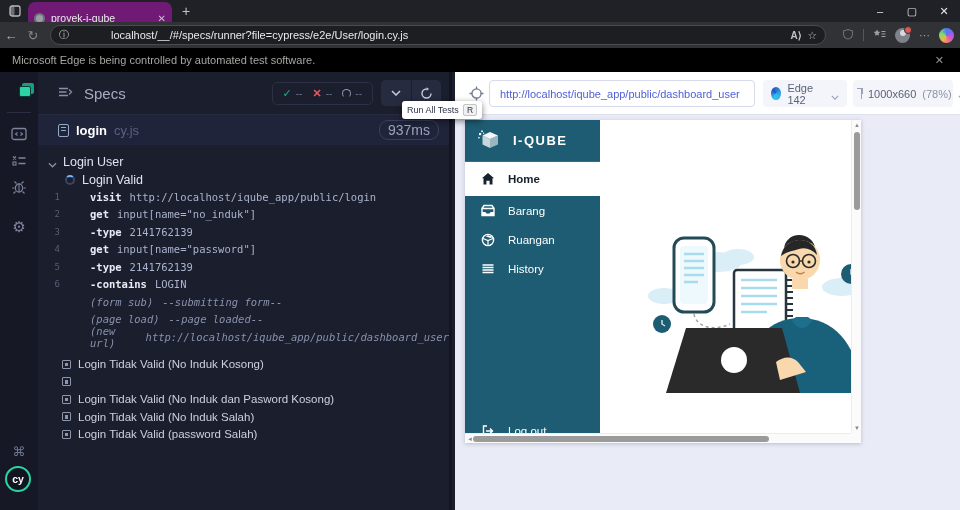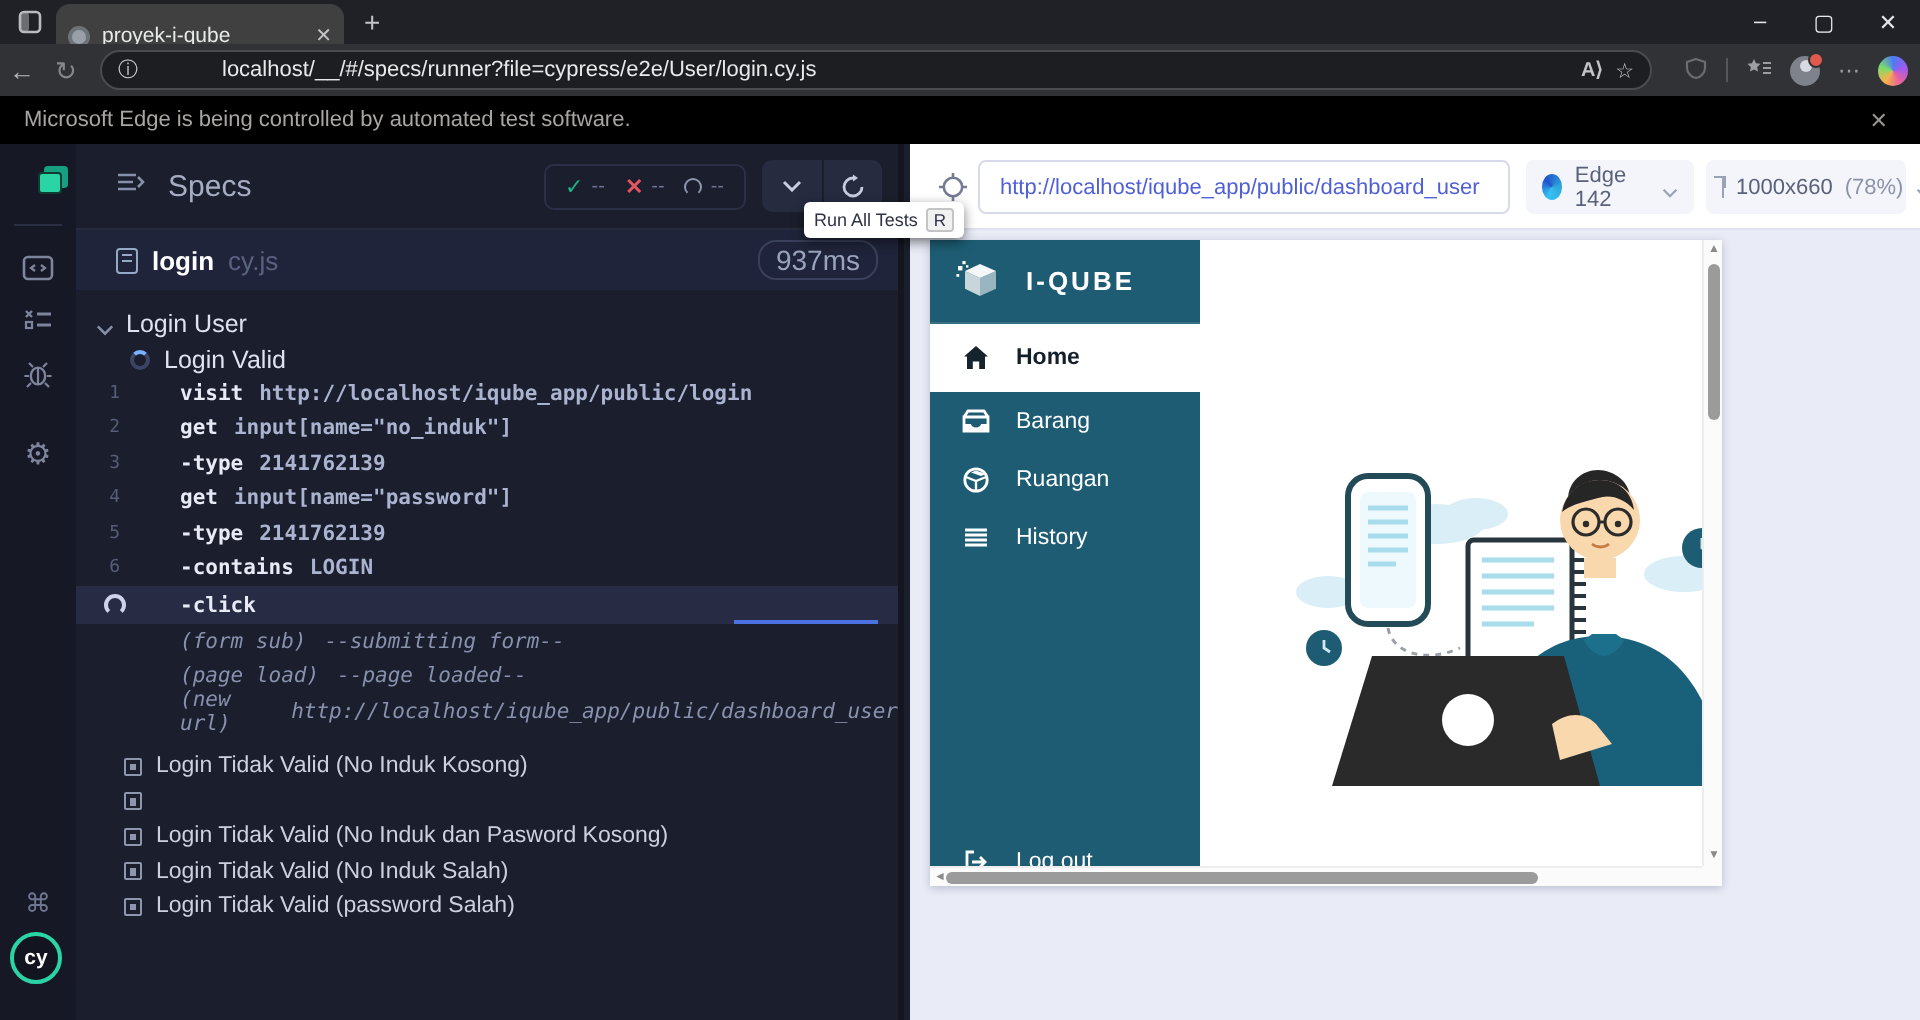--- a/index.html
+++ b/index.html
@@ -3,21 +3,21 @@
 <meta charset="utf-8">
 <style>
   * { margin:0; padding:0; box-sizing:border-box; }
   html,body { background:#000; }
   body { font-family:"Liberation Sans", sans-serif; }
   .win { position:relative; width:960px; height:510px; overflow:hidden; background:#1b1e2c; }
 
   
   .titlebar { position:absolute; left:0; top:0; width:960px; height:22px; background:#1f2126; display:flex; align-items:flex-end; }
   .tb-left-icon { position:absolute; left:8px; top:4px; width:14px; height:14px; color:#b9babd; }
-  .tab { position:absolute; left:28px; top:2px; width:144px; height:20px; background:#404040; border-radius:7px 7px 0 0; display:flex; align-items:center; padding:16px 6px; gap:6px; }
+  .tab { position:absolute; left:28px; top:2px; width:144px; height:20px; background:#701a75; border-radius:7px 7px 0 0; display:flex; align-items:center; padding:16px 6px; gap:6px; }
   .favicon { width:11px; height:11px; border-radius:50%; background:#9ba0a8; border:2px solid #6e7279; flex:none; }
   .tab-title { font-size:10.5px; color:#e8e9ea; flex:1; white-space:nowrap; overflow:hidden; }
   .tab-close { font-size:10px; color:#c2c3c6; cursor:default; }
   .newtab { position:absolute; left:182px; top:3px; font-size:14px; color:#c2c3c6; }
   .wincontrols { position:absolute; right:0; top:0; height:22px; display:flex; }
   .wincontrols span { width:32px; height:22px; display:flex; align-items:center; justify-content:center; color:#e6e7e8; font-size:11px; }
 
   
   .urlbar { position:absolute; left:0; top:22px; width:960px; height:26px; background:#313236; display:flex; align-items:center; }
   .nav-ic { width:22px; text-align:center; font-size:13px; color:#b7b8bb; }
@@ -81,21 +81,21 @@
   .suite { padding-left:10px; gap:5px; }
   .test { padding-left:27px; gap:7px; height:17px; }
   .spinner { width:10px; height:10px; border-radius:50%; border:2px solid #3c4466; border-top-color:#7ab0ff; flex:none; }
   .section { padding-left:30px; gap:5px; height:17px; }
   .section-label { font-size:9.5px; letter-spacing:.5px; color:#99a1b8; }
 
   .cmds { font-family:"DejaVu Sans Mono", monospace; }
   .cmd { height:17.5px; display:flex; align-items:center; }
   .cmd-n { width:22px; text-align:right; font-size:9px; color:#565d78; flex:none; }
   .cmd-name { margin-left:30px; font-size:10.5px; font-weight:bold; color:#e8ebf5; white-space:pre; }
-  .cmd-arg { margin-left:8px; font-size:10.5px; color:#aab3cf; white-space:nowrap;font-weight:bold; }
+  .cmd-arg { margin-left:8px; font-size:10.5px; color:#aab3cf; white-space:nowrap; }
   .cmd.active { height:19px; background:#272c44; position:relative; }
   .cmd.active .cmd-spin { position:absolute; left:14px; top:3.5px; width:11px; height:11px; border:2px solid #cdd4ea; border-radius:50%; border-bottom-color:transparent; }
   .cmd.active .progress { position:absolute; right:10px; bottom:0; width:72px; height:2px; background:#4a72e0; }
   .evt { height:17.5px; display:flex; align-items:center; padding-left:52px; font-family:"DejaVu Sans Mono", monospace; font-style:italic; font-size:10.5px; color:#8891ad; }
   .evt .evt-msg { margin-left:9px; white-space:nowrap; }
 
   .pending-list { margin-top:10px; }
   .prow { height:17.5px; display:flex; align-items:center; padding-left:24px; gap:7px; }
   .box-ic { width:9px; height:9px; border:1.3px solid #8e96ad; border-radius:1px; position:relative; flex:none; }
   .box-ic::before { content:""; position:absolute; left:1.5px; top:2px; width:3.5px; height:3.5px; background:#8e96ad; }
@@ -306,26 +306,20 @@
         <div class="cmd">
             <span class="cmd-n">5</span>
             <span class="cmd-name">-type</span>
             <span class="cmd-arg">2141762139</span>
           </div>
         <div class="cmd">
             <span class="cmd-n">6</span>
             <span class="cmd-name">-contains</span>
             <span class="cmd-arg">LOGIN</span>
           </div>
-        <div class="cmd active">
-          <span class="cmd-spin"></span>
-          <span class="cmd-n"></span>
-          <span class="cmd-name">-click</span>
-          <div class="progress"></div>
-        </div>
         <div class="evt">
             <span>(form sub)</span>
             <span class="evt-msg">--submitting form--</span>
           </div>
         <div class="evt">
             <span>(page load)</span>
             <span class="evt-msg">--page loaded--</span>
           </div>
         <div class="evt">
             <span>(new url)</span>

